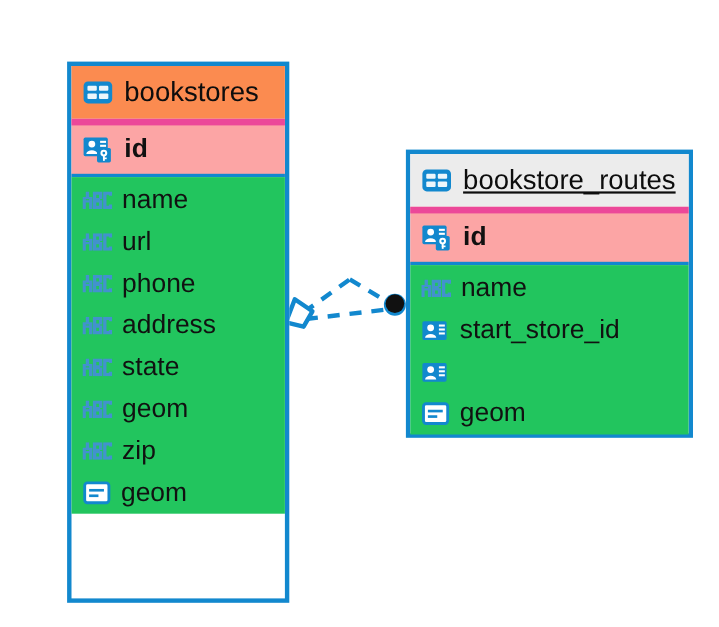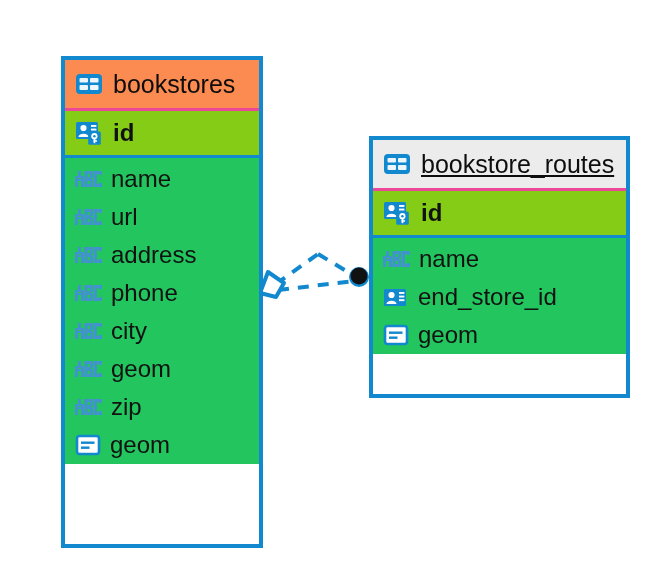--- a/index.html
+++ b/index.html
@@ -45,23 +45,23 @@
   .entity-header.accent-orange { background: #fb8b50; }
   .entity-header.accent-gray   { background: #ececec; text-decoration: underline; }
 
   .entity-header .hdr-label {
     margin-left: 10px;
     line-height: 1;
   }
 
   .pk-section {
     box-sizing: border-box;
-    border-top: 3px solid #ec4899;
+    border-top: 6px solid #ec4899;
     border-bottom: 3px solid #1288ce;
-    background: #84cc16;
+    background: #fca5a5;
   }
 
   .field-list {
     box-sizing: border-box;
     background: #22c55e;
     padding-top: 2px;
   }
 
   .field {
     box-sizing: border-box;
@@ -197,48 +197,48 @@
       <div class="field">
         <span class="icon icon-abc">
           <svg width="27" height="16" viewBox="0 0 27 16">
             <g fill="#4292cd">
               <path d="M0 16 V5 H3 V0 H6 V5 H9 V16 H6 V10 H3 V16 Z M3 8 H6 V7 H3 Z"></path>
               <path d="M9.5 16 V0 H18 V7 H16 V8 H18 V16 Z M12.5 6 H15 V3 H12.5 Z M12.5 13 H15 V10 H12.5 Z"></path>
               <path d="M18.8 16 V0 H27 V4 H24 V3 H21.8 V13 H24 V12 H27 V16 Z"></path>
             </g>
           </svg>
         </span>
+        <span class="fname">phone</span>
+      </div>
+
+      <div class="field">
+        <span class="icon icon-abc">
+          <svg width="27" height="16" viewBox="0 0 27 16">
+            <g fill="#4292cd">
+              <path d="M0 16 V5 H3 V0 H6 V5 H9 V16 H6 V10 H3 V16 Z M3 8 H6 V7 H3 Z"></path>
+              <path d="M9.5 16 V0 H18 V7 H16 V8 H18 V16 Z M12.5 6 H15 V3 H12.5 Z M12.5 13 H15 V10 H12.5 Z"></path>
+              <path d="M18.8 16 V0 H27 V4 H24 V3 H21.8 V13 H24 V12 H27 V16 Z"></path>
+            </g>
+          </svg>
+        </span>
         <span class="fname">address</span>
       </div>
 
-      <div class="field">
-        <span class="icon icon-abc">
-          <svg width="27" height="16" viewBox="0 0 27 16">
-            <g fill="#4292cd">
-              <path d="M0 16 V5 H3 V0 H6 V5 H9 V16 H6 V10 H3 V16 Z M3 8 H6 V7 H3 Z"></path>
-              <path d="M9.5 16 V0 H18 V7 H16 V8 H18 V16 Z M12.5 6 H15 V3 H12.5 Z M12.5 13 H15 V10 H12.5 Z"></path>
-              <path d="M18.8 16 V0 H27 V4 H24 V3 H21.8 V13 H24 V12 H27 V16 Z"></path>
-            </g>
-          </svg>
-        </span>
-        <span class="fname">phone</span>
-      </div>
-
-
-      <div class="field">
-        <span class="icon icon-abc">
-          <svg width="27" height="16" viewBox="0 0 27 16">
-            <g fill="#4292cd">
-              <path d="M0 16 V5 H3 V0 H6 V5 H9 V16 H6 V10 H3 V16 Z M3 8 H6 V7 H3 Z"></path>
-              <path d="M9.5 16 V0 H18 V7 H16 V8 H18 V16 Z M12.5 6 H15 V3 H12.5 Z M12.5 13 H15 V10 H12.5 Z"></path>
-              <path d="M18.8 16 V0 H27 V4 H24 V3 H21.8 V13 H24 V12 H27 V16 Z"></path>
-            </g>
-          </svg>
-        </span>
-        <span class="fname">city</span>
+
+      <div class="field">
+        <span class="icon icon-abc">
+          <svg width="27" height="16" viewBox="0 0 27 16">
+            <g fill="#4292cd">
+              <path d="M0 16 V5 H3 V0 H6 V5 H9 V16 H6 V10 H3 V16 Z M3 8 H6 V7 H3 Z"></path>
+              <path d="M9.5 16 V0 H18 V7 H16 V8 H18 V16 Z M12.5 6 H15 V3 H12.5 Z M12.5 13 H15 V10 H12.5 Z"></path>
+              <path d="M18.8 16 V0 H27 V4 H24 V3 H21.8 V13 H24 V12 H27 V16 Z"></path>
+            </g>
+          </svg>
+        </span>
+        <span class="fname">state</span>
       </div>
 
       <div class="field">
         <span class="icon icon-abc">
           <svg width="27" height="16" viewBox="0 0 27 16">
             <g fill="#4292cd">
               <path d="M0 16 V5 H3 V0 H6 V5 H9 V16 H6 V10 H3 V16 Z M3 8 H6 V7 H3 Z"></path>
               <path d="M9.5 16 V0 H18 V7 H16 V8 H18 V16 Z M12.5 6 H15 V3 H12.5 Z M12.5 13 H15 V10 H12.5 Z"></path>
               <path d="M18.8 16 V0 H27 V4 H24 V3 H21.8 V13 H24 V12 H27 V16 Z"></path>
             </g>
@@ -319,33 +319,45 @@
             <g fill="#4292cd">
               <path d="M0 16 V5 H3 V0 H6 V5 H9 V16 H6 V10 H3 V16 Z M3 8 H6 V7 H3 Z"></path>
               <path d="M9.5 16 V0 H18 V7 H16 V8 H18 V16 Z M12.5 6 H15 V3 H12.5 Z M12.5 13 H15 V10 H12.5 Z"></path>
               <path d="M18.8 16 V0 H27 V4 H24 V3 H21.8 V13 H24 V12 H27 V16 Z"></path>
             </g>
           </svg>
         </span>
         <span class="fname">name</span>
       </div>
 
-
       <div class="field">
         <span class="icon">
           <svg width="26" height="22" viewBox="0 0 26 22">
             <rect x="1" y="3" width="22" height="17" rx="1.5" fill="#1288ce"></rect>
             <circle cx="8.5" cy="9" r="3.1" fill="#ffffff"></circle>
             <path d="M 3.4 18 C 3.9 13.6 13.1 13.6 13.6 18 Z" fill="#ffffff"></path>
             <rect x="16" y="6" width="5.4" height="1.9" fill="#ffffff"></rect>
             <rect x="16" y="9.6" width="5.4" height="1.9" fill="#ffffff"></rect>
             <rect x="16" y="13.2" width="5.4" height="1.9" fill="#ffffff"></rect>
           </svg>
         </span>
-        <span class="fname">end_store_id</span>
+        <span class="fname">start_store_id</span>
+      </div>
+
+      <div class="field">
+        <span class="icon">
+          <svg width="26" height="22" viewBox="0 0 26 22">
+            <rect x="1" y="3" width="22" height="17" rx="1.5" fill="#1288ce"></rect>
+            <circle cx="8.5" cy="9" r="3.1" fill="#ffffff"></circle>
+            <path d="M 3.4 18 C 3.9 13.6 13.1 13.6 13.6 18 Z" fill="#ffffff"></path>
+            <rect x="16" y="6" width="5.4" height="1.9" fill="#ffffff"></rect>
+            <rect x="16" y="9.6" width="5.4" height="1.9" fill="#ffffff"></rect>
+            <rect x="16" y="13.2" width="5.4" height="1.9" fill="#ffffff"></rect>
+          </svg>
+        </span>
       </div>
 
       <div class="field">
         <span class="icon">
           <svg width="26" height="22" viewBox="0 0 26 22">
             <rect x="2" y="2" width="22" height="18" rx="2.5" fill="#ffffff" stroke="#1288ce" stroke-width="2.6"></rect>
             <rect x="6" y="7.5" width="13.5" height="2.4" fill="#1288ce"></rect>
             <rect x="6" y="12.5" width="8.5" height="2.4" fill="#1288ce"></rect>
           </svg>
         </span>

